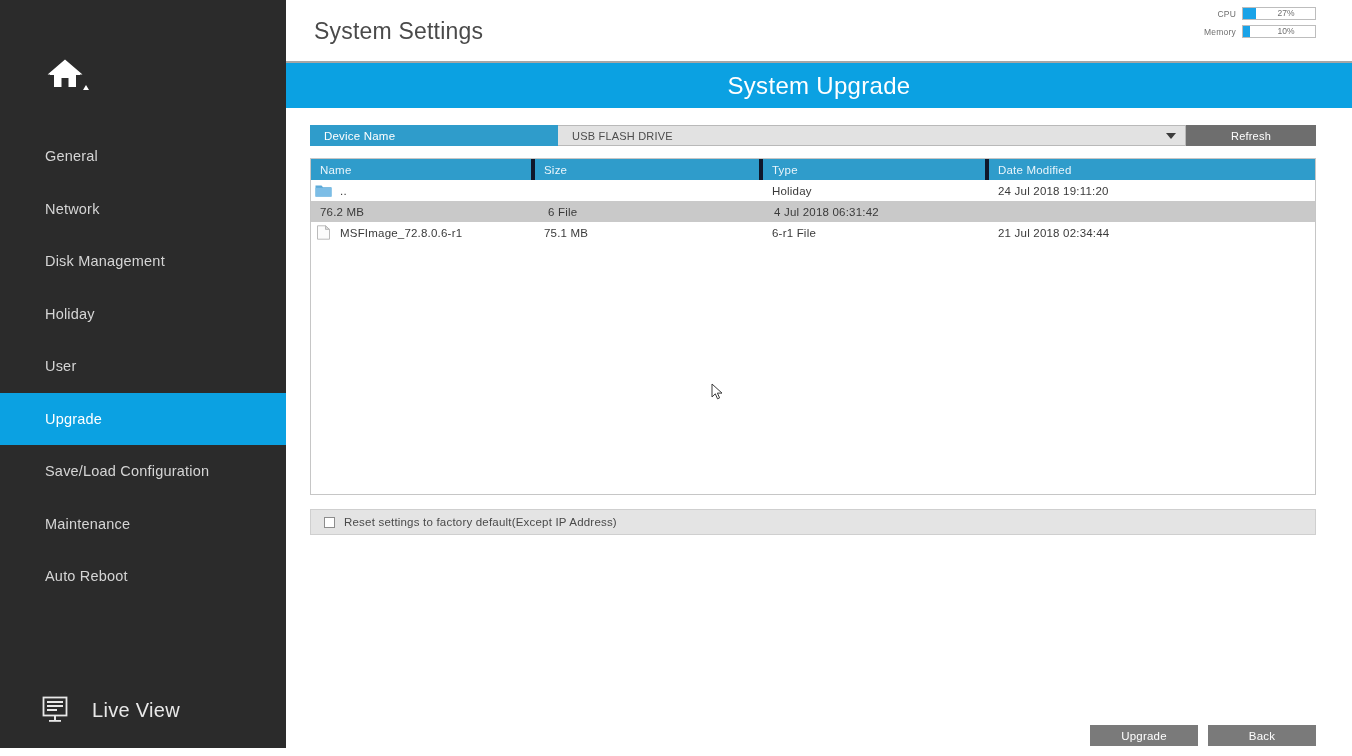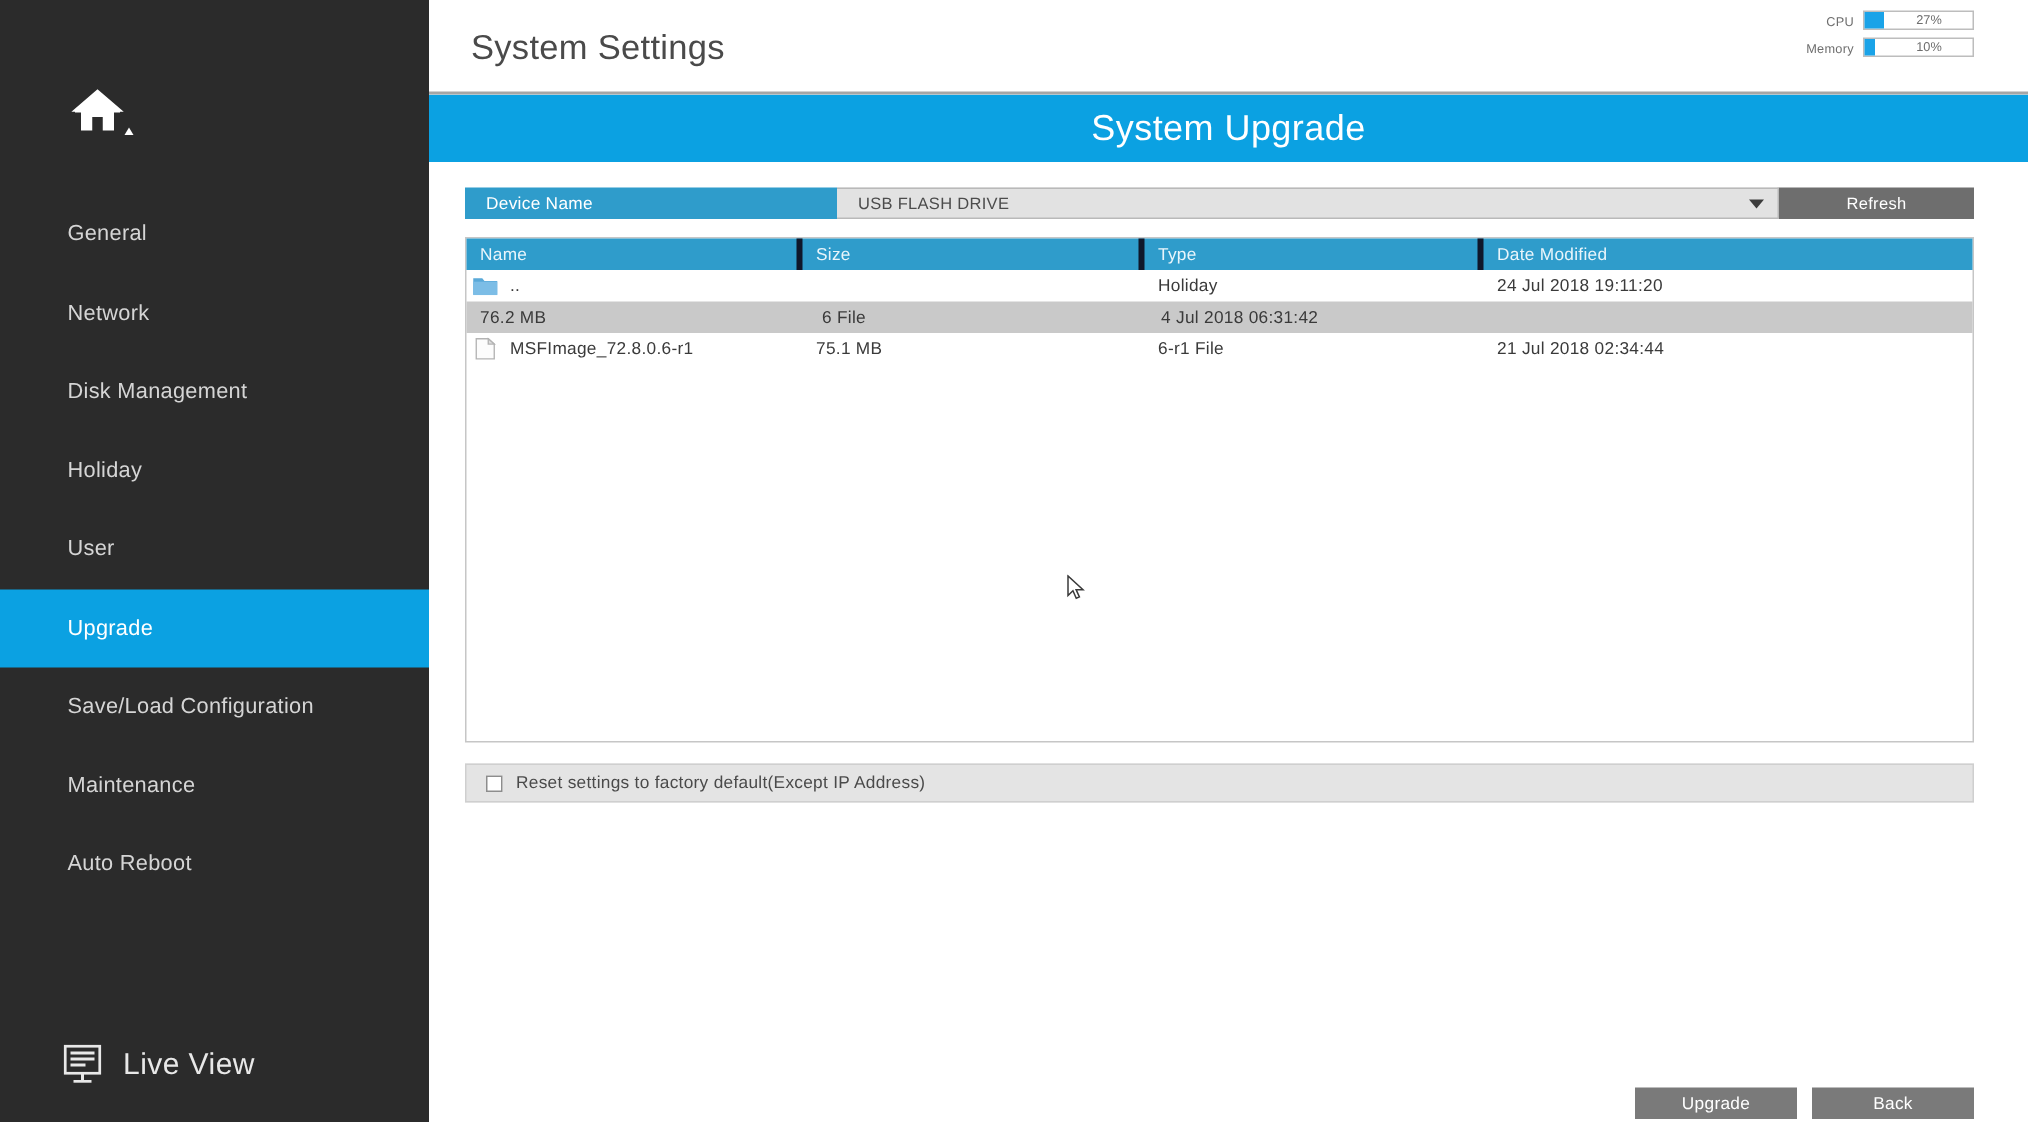--- a/index.html
+++ b/index.html
@@ -44,21 +44,21 @@
     background: #0ba1e2;
     color: #ffffff;
   }
 
   .live-view {
     position: absolute;
     left: 0; bottom: 0;
     width: 286px; height: 76px;
     display: flex; align-items: center;
     padding-left: 42px;
-    gap: 10px;
+    gap: 20px;
   }
   .lv-icon { width: 30px; height: 28px; }
   .lv-label { font-size: 20px; color: #e8e8e8; letter-spacing: .3px; }
 
   
   .main {
     flex: 1 1 auto;
     position: relative;
     height: 756px;
     background: #ffffff;

